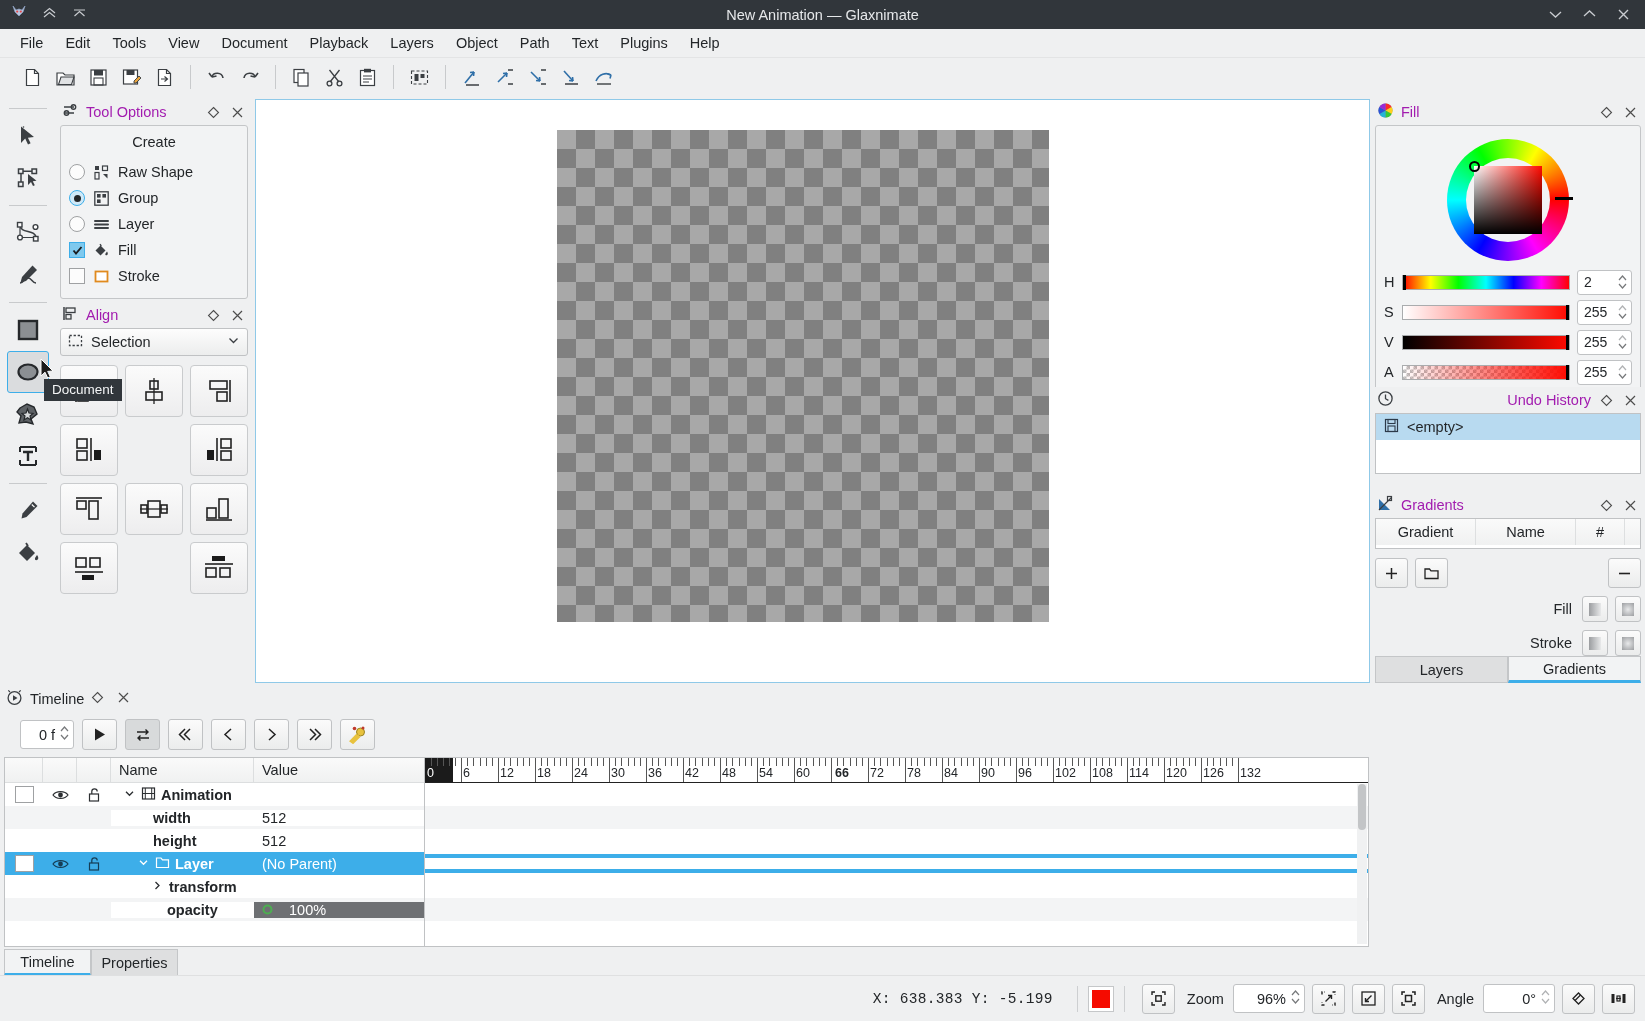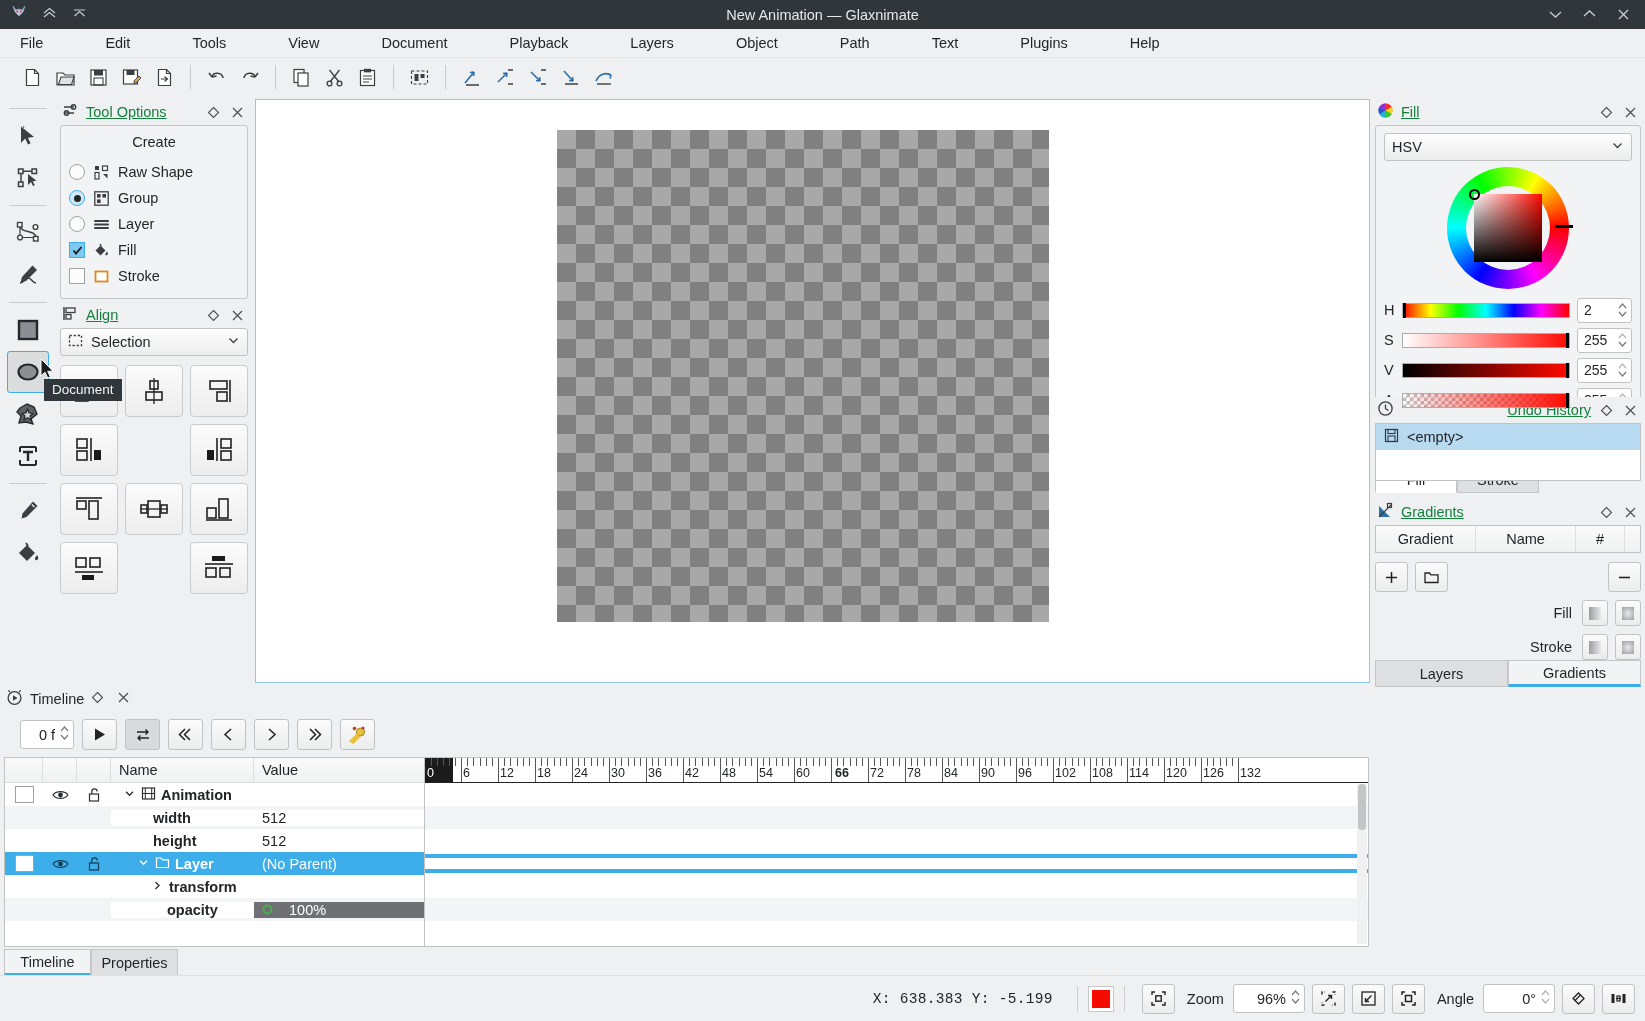--- a/index.html
+++ b/index.html
@@ -20,21 +20,21 @@
     height: 29px; background:#31363b; color:#d8dadc;
     display:flex; align-items:center; flex:0 0 29px; position:relative;
   }
   .tb-left { display:flex; align-items:center; gap:13px; padding-left:10px; }
   .tb-title { position:absolute; left:0; right:0; text-align:center; font-size:14.5px; color:#e6e8ea; pointer-events:none;}
   .tb-right { margin-left:auto; display:flex; align-items:center; gap:17px; padding-right:13px; position:relative; z-index:2;}
   .tb-btn { width:17px; height:17px; display:flex; align-items:center; justify-content:center; cursor:pointer; }
   .tb-btn svg { display:block; }
 
   
-  .menubar { height:29px; flex:0 0 29px; background:#eff0f1; display:flex; align-items:center; padding-left:9px; border-bottom:1px solid #e3e4e5;gap:40px;}
+  .menubar { height:29px; flex:0 0 29px; background:#eff0f1; display:flex; align-items:center; padding-left:9px; border-bottom:1px solid #e3e4e5;}
   .menu-item { padding:3px 11px; font-size:14.5px; color:#232629; cursor:default; border-radius:2px;}
 
   
   .toolbar { height:38px; flex:0 0 38px; background:#eff0f1; display:flex; align-items:center; padding-left:16px; gap:0px;}
   .tbar-btn { width:33px; height:31px; display:flex; align-items:center; justify-content:center; cursor:pointer; border-radius:3px;}
   .tbar-sep { width:1px; height:24px; background:#c8cacc; margin:0 9px;}
 
   
   .bodyrow { flex:1 1 auto; display:flex; min-height:0; }
 
@@ -46,21 +46,21 @@
               border-radius:3px; cursor:pointer; border:1px solid transparent;}
   .tool-btn.sel { background:#dadcde; border:1px solid #3daee9; }
   .cursor-arrow { position:absolute; left:40px; top:262px; pointer-events:none; z-index:60;}
   .tooltip { position:absolute; left:44px; top:283px; background:#31363b; color:#f3f4f5;
              font-size:13.5px; padding:3px 8px 4px; z-index:61; white-space:nowrap; }
 
   
   .leftdocks { width:196px; flex:0 0 196px; padding:3px 4px 0 4px; display:flex; flex-direction:column; gap:3px;}
   .dock { background:#eff0f1; display:flex; flex-direction:column; min-height:0;}
   .dock-title { height:26px; display:flex; align-items:center; gap:7px; padding:0 2px; flex:0 0 26px;}
-  .dock-title .dt-label { font-size:14.5px; color:#15803d; flex:1;text-decoration:underline; }
+  .dock-title .dt-label { font-size:14.5px; color:#a21caf; flex:1; }
   .dock-title .dt-btn { width:17px; height:17px; display:flex; align-items:center; justify-content:center; cursor:pointer; color:#4d4d4d;}
   .groupbox { border:1px solid #c4c6c8; border-radius:3px; padding:7px 8px 9px; background:#f2f3f4;}
 
   .create-title { text-align:center; font-size:14.5px; margin:1px 0 9px; }
   .opt-row { display:flex; align-items:center; gap:8px; height:26px;}
   .radio { width:16px; height:16px; border-radius:50%; border:1px solid #9fa1a3; background:#fcfcfc; flex:0 0 16px;
            display:flex; align-items:center; justify-content:center; cursor:pointer;}
   .radio.on { border-color:#3daee9; background:#cfe9f8; }
   .radio.on::after { content:""; width:7px; height:7px; border-radius:50%; background:#232629; }
   .cbox { width:16px; height:16px; border:1px solid #9fa1a3; background:#fcfcfc; flex:0 0 16px;
@@ -691,28 +691,20 @@
               </svg>
           </span>
           <span class="dt-btn">
             <svg width="13" height="13" viewBox="0 0 13 13">
                 <path d="M2 2 L11 11 M11 2 L2 11" stroke="#4d4d4d" stroke-width="1.2"></path>
               </svg>
           </span>
         </div>
 
         <div class="fillbox">
-          <div class="combo">
-            <span class="cmb-txt">HSV</span>
-            <span>
-              <svg width="13" height="13" viewBox="0 0 13 13">
-                  <path d="M2.5 4.5 L6.5 8.5 L10.5 4.5" stroke="#3b3f43" stroke-width="1.3" fill="none"></path>
-                </svg>
-            </span>
-          </div>
 
           <div class="wheelwrap">
             <div class="wheel">
               <div class="wheel-hole"></div>
               <div class="sq2"></div>
               <div class="wheel-marker"></div>
               <div class="wheel-tick"></div>
             </div>
           </div>
 

